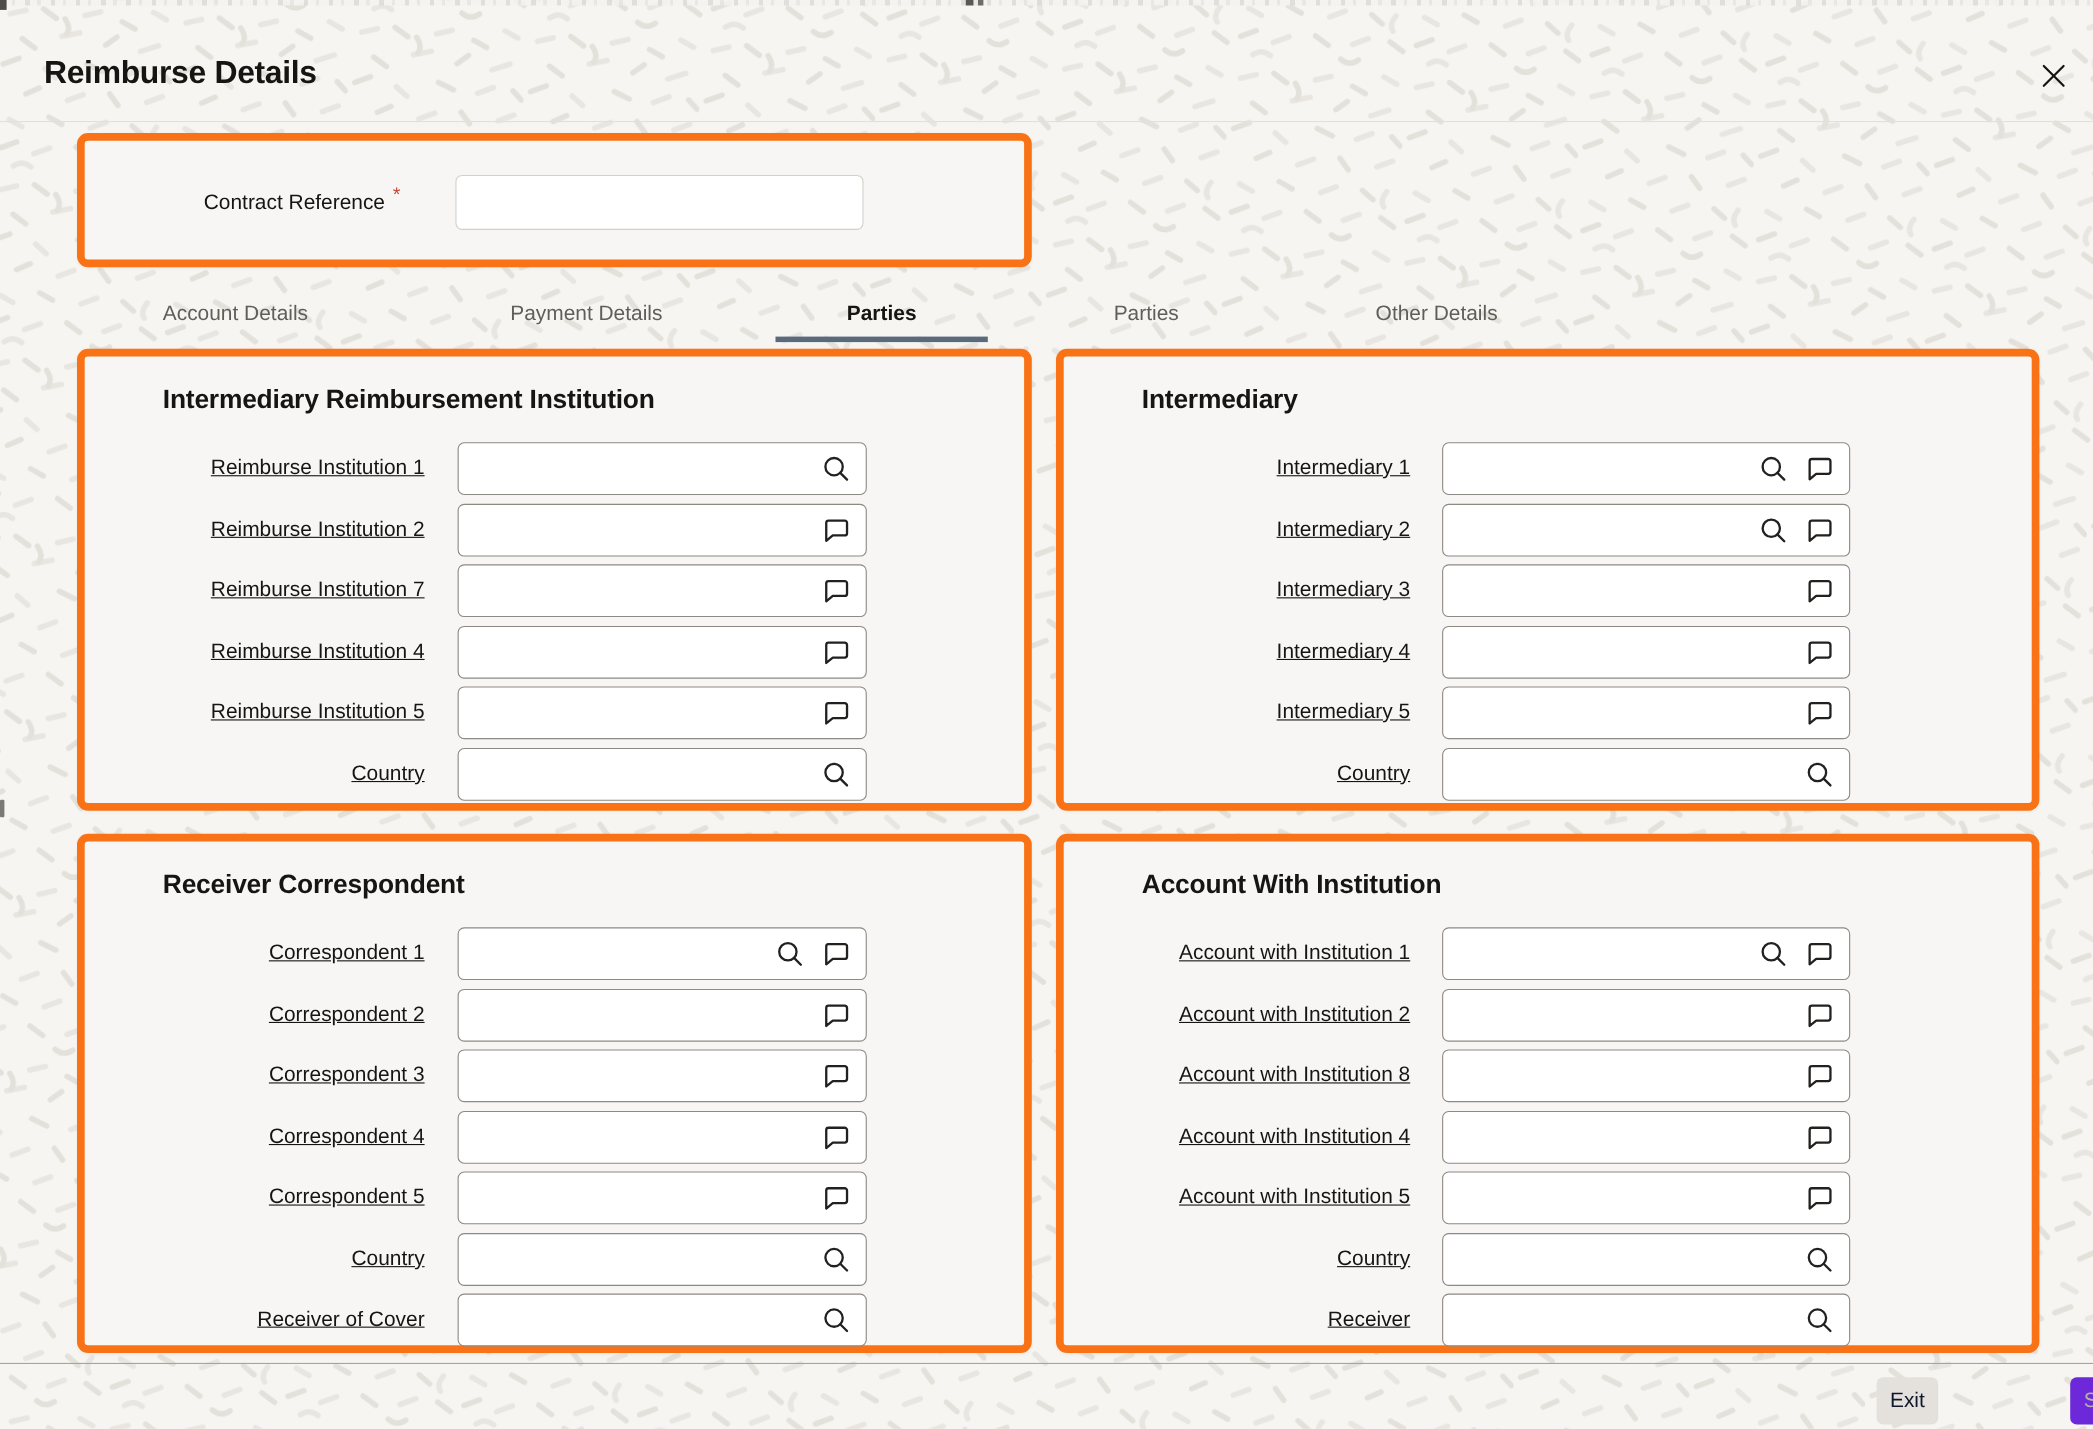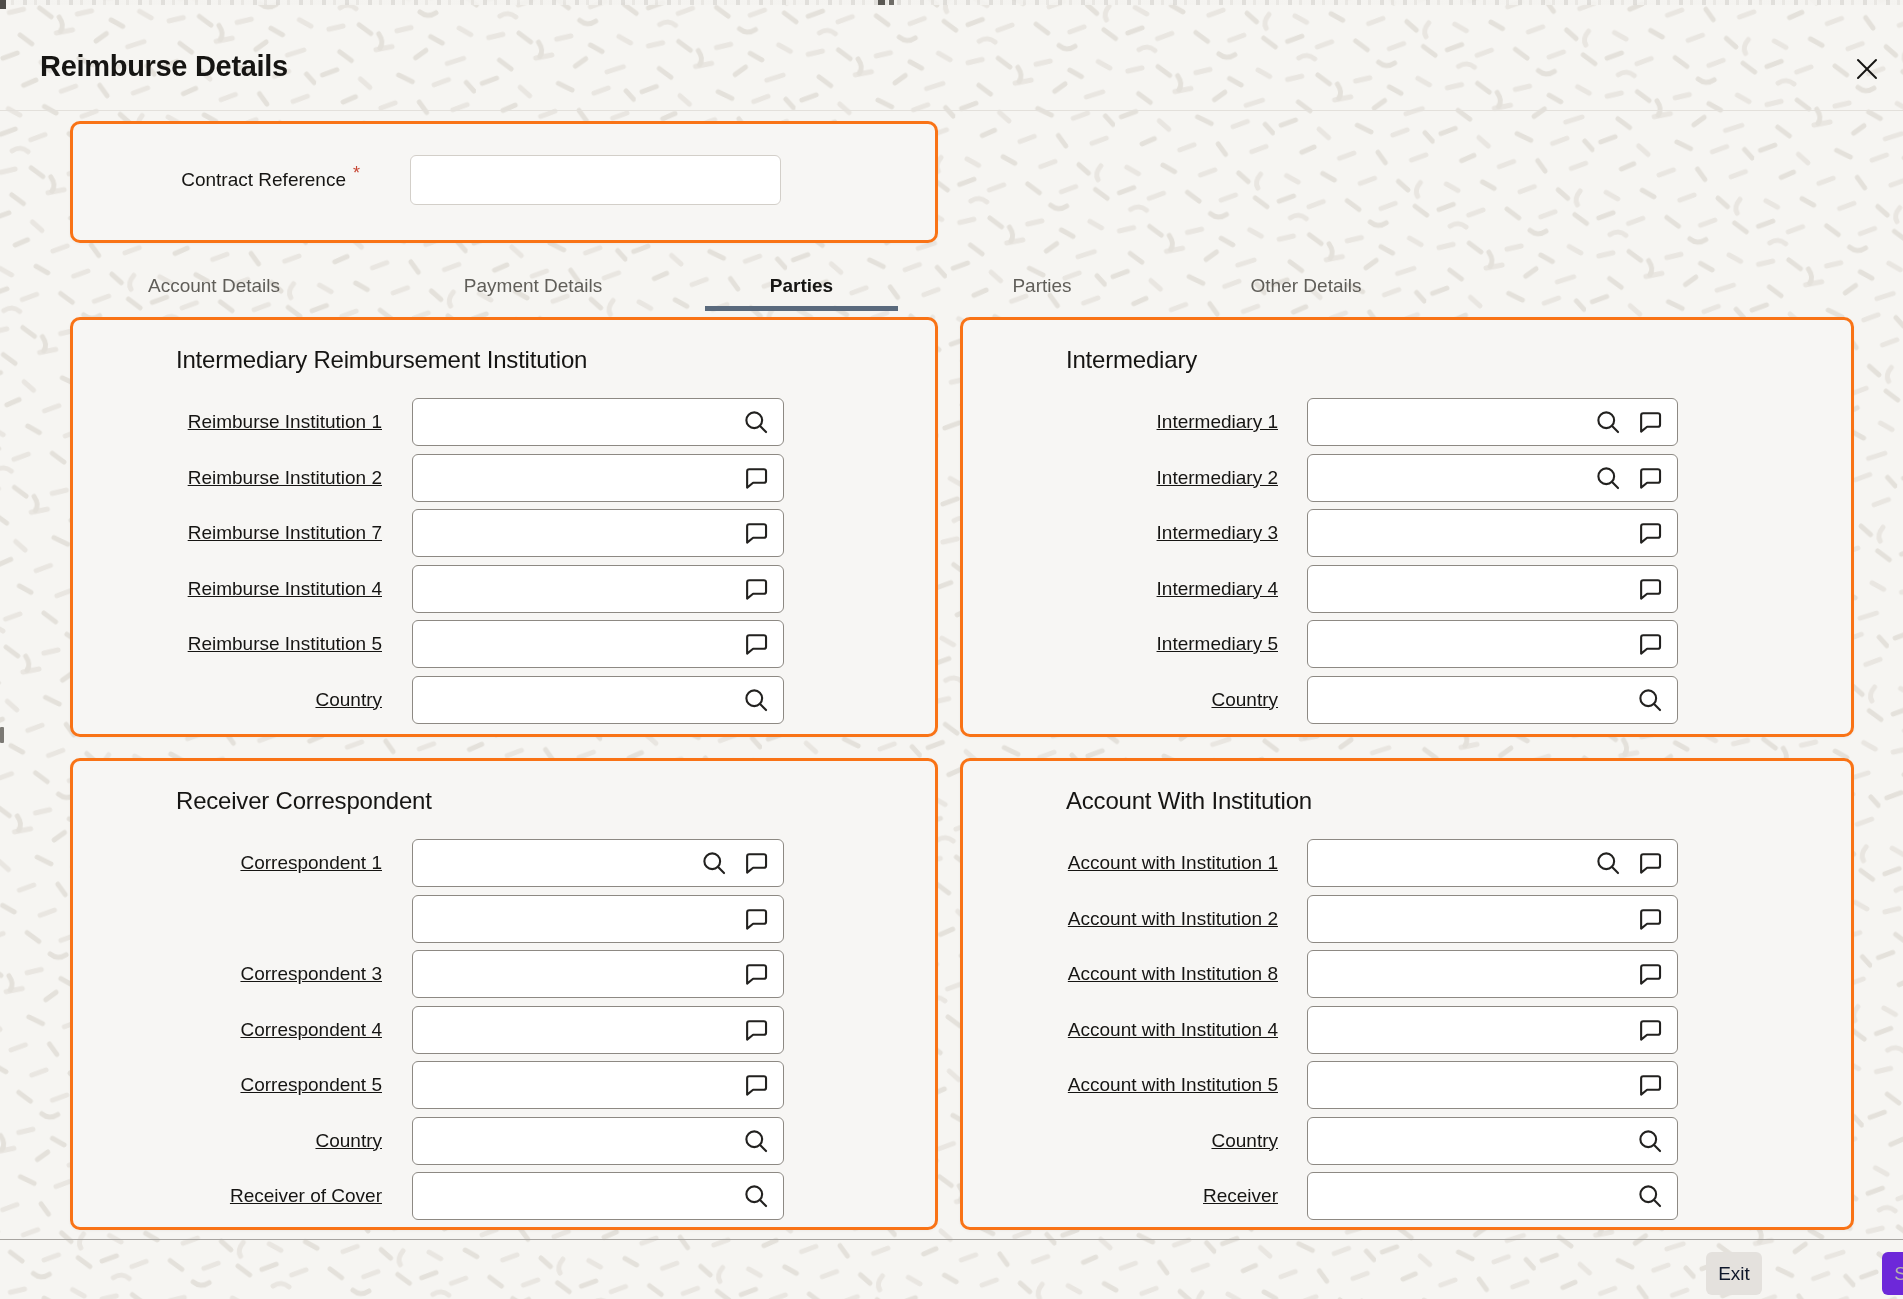--- a/index.html
+++ b/index.html
@@ -16,40 +16,40 @@
     background:repeating-linear-gradient(90deg,#dddbd7 0 4px,#f4f3f0 4px 11px,#e7e5e1 11px 14px,#f4f3f0 14px 23px);
     opacity:.85;}
   .top-tick{position:absolute;top:0;background:#5a5853;}
   .corner-tick{position:absolute;left:0;top:0;width:6px;height:9px;background:#4f4d49;}
   .edge-artifact{position:absolute;left:0;top:727px;width:4px;height:16px;background:#7b7974;border-radius:1px;}
 
   .dialog-title{position:absolute;left:40px;top:50px;font-size:29px;font-weight:700;letter-spacing:-.3px;color:#161513;}
   .close-btn{position:absolute;left:1850px;top:52px;width:34px;height:34px;cursor:pointer;color:#161513;}
   .header-divider{position:absolute;left:0;top:110px;width:100%;height:1px;background:#e3e0db;}
 
-  .card{position:absolute;background:#f7f6f4;border:3px solid #f97316;border-radius:10px;
+  .card{position:absolute;background:#f7f6f4;border:7px solid #f97316;border-radius:10px;
     box-shadow:0 1px 3px rgba(70,65,58,.05);box-sizing:border-box;}
 
   
   .hf-label{position:absolute;top:31px;height:50px;line-height:50px;text-align:right;font-size:19px;color:#161513;}
   .req{color:#c74634;margin-left:7px;font-size:18px;position:relative;top:-7px;}
   .hf-input{position:absolute;top:31px;height:50px;box-sizing:border-box;border-radius:6px;
     font-family:"Liberation Sans",sans-serif;font-size:19px;color:#161513;padding:0 12px;}
   .hf-input.editable{background:#ffffff;border:1px solid #d3cfc9;}
   .hf-input.readonly{background:#f1efec;border:1px solid #dcd8d2;}
 
   
   .tabs{position:absolute;left:0;top:265px;width:100%;height:52px;}
   .tab{position:absolute;top:0;height:42px;line-height:42px;text-align:center;
     font-size:19px;color:#605e59;cursor:pointer;}
   .tab.active{color:#161513;font-weight:700;}
   .tab.active::after{content:"";position:absolute;left:0;right:0;bottom:-4px;height:5px;background:#5a6a7d;}
 
   
-  .section-title{position:absolute;left:71px;top:26px;font-size:24px;font-weight:400;color:#161513;letter-spacing:-.2px;margin-left:32px;}
+  .section-title{position:absolute;left:71px;top:26px;font-size:24px;font-weight:700;color:#161513;letter-spacing:-.2px;}
   .field-row{position:absolute;left:0;width:100%;height:48px;}
   .field-label{position:absolute;left:0;top:0;height:48px;line-height:48px;text-align:right;font-size:19px;color:#161513;text-decoration:underline;}
   .input-wrap{position:absolute;top:0;height:48px;}
   .field-input{width:100%;height:100%;box-sizing:border-box;border:1.5px solid #8d8983;border-radius:6px;
     background:#ffffff;font-family:"Liberation Sans",sans-serif;font-size:19px;color:#161513;padding:0 96px 0 12px;}
   .col-left .field-label{width:309px;}
   .col-left .input-wrap{left:339px;width:372px;}
   .col-right .field-label{width:315px;}
   .col-right .input-wrap{left:344px;width:371px;}
   .icon{position:absolute;top:50%;transform:translateY(-50%);width:28px;height:28px;color:#22211f;cursor:pointer;}
@@ -271,20 +271,21 @@
                 <circle cx="10.5" cy="10.5" r="6.75"></circle>
                 <path d="M15.3 15.3 L20.6 20.6" stroke-linecap="round"></path>
               </svg>
             </span><span class="icon" style="right: 14px;">
               <svg viewBox="0 0 24 24" fill="none" stroke="currentColor" stroke-width="1.8" stroke-linejoin="round">
                 <path d="M6.2 4.5 H18.8 A1.8 1.8 0 0 1 20.6 6.3 V14.3 A1.8 1.8 0 0 1 18.8 16.1 H9.5 L4.4 20.3 V6.3 A1.8 1.8 0 0 1 6.2 4.5 Z"></path>
               </svg>
             </span></div>
         </div>
         <div class="field-row" style="top: 133.5px;">
+          <label class="field-label">Correspondent 2</label>
           <div class="input-wrap"><input type="text" class="field-input" value="" style=""><span class="icon" style="right: 14px;">
               <svg viewBox="0 0 24 24" fill="none" stroke="currentColor" stroke-width="1.8" stroke-linejoin="round">
                 <path d="M6.2 4.5 H18.8 A1.8 1.8 0 0 1 20.6 6.3 V14.3 A1.8 1.8 0 0 1 18.8 16.1 H9.5 L4.4 20.3 V6.3 A1.8 1.8 0 0 1 6.2 4.5 Z"></path>
               </svg>
             </span></div>
         </div>
         <div class="field-row" style="top: 189px;">
           <label class="field-label">Correspondent 3</label>
           <div class="input-wrap"><input type="text" class="field-input" value="" style=""><span class="icon" style="right: 14px;">
               <svg viewBox="0 0 24 24" fill="none" stroke="currentColor" stroke-width="1.8" stroke-linejoin="round">

